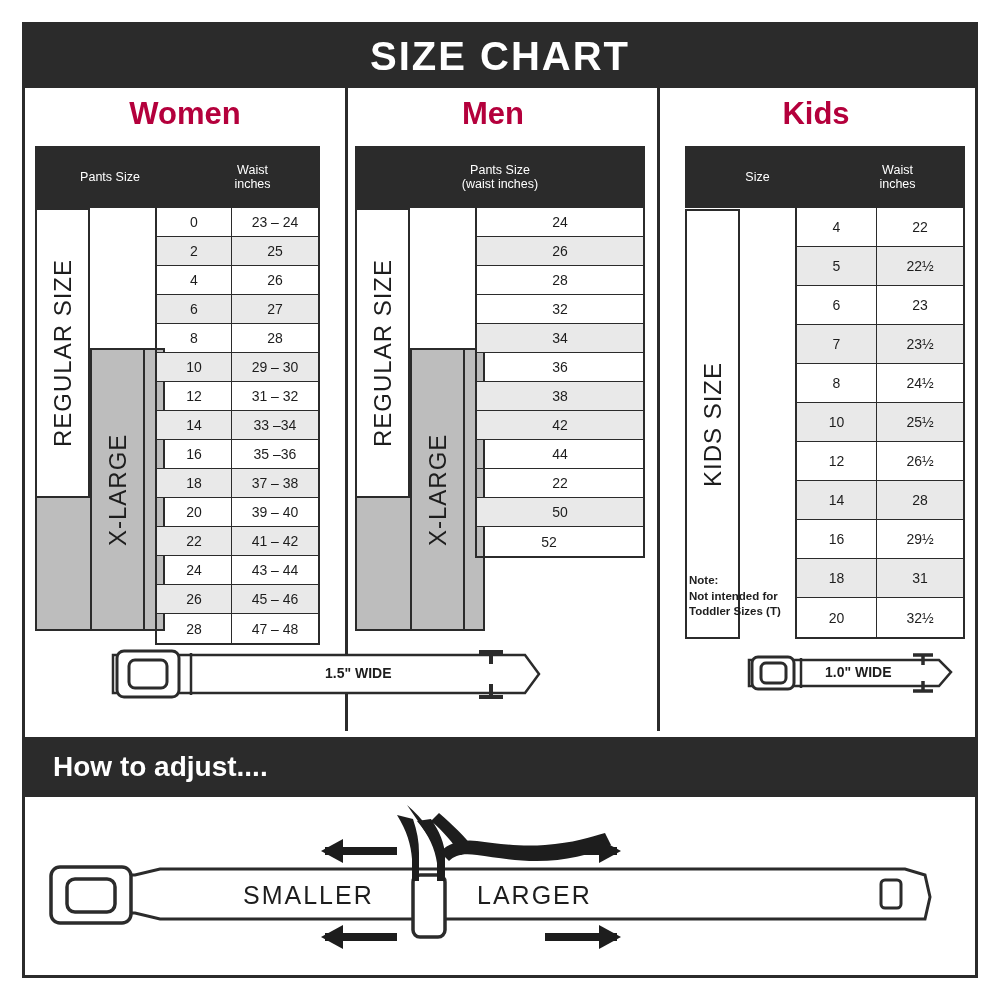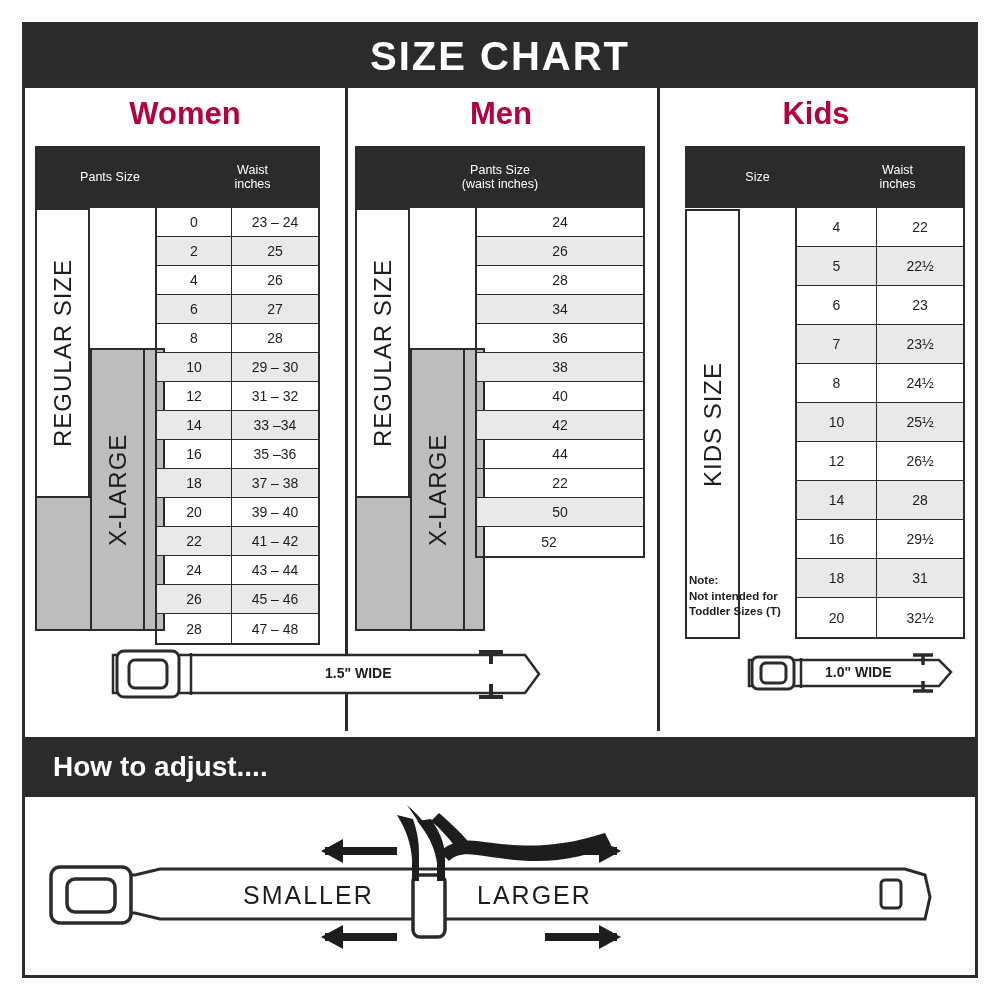--- a/index.html
+++ b/index.html
@@ -254,21 +254,21 @@
         <div class="row alt" style="height: 29px;">
           <div class="cell sep" style="width: 75px;">26</div>
           <div class="cell" style="width: 86px;">45 – 46</div>
         </div>
         <div class="row" style="height: 29px;">
           <div class="cell sep" style="width: 75px;">28</div>
           <div class="cell" style="width: 86px;">47 – 48</div>
         </div>
       </div>
 
-    <div class="col-head" style="left:320px; top:8px; width:312px;">Men</div>
+    <div class="col-head" style="left:312px; top:8px; width:312px;">Men</div>
 
     <div class="greyblock" style="left:330px; top:260px; width:130px; height:283px;"></div>
 
     <div class="vlabel reg" style="left:330px; top:120px; width:55px; height:290px;">REGULAR SIZE</div>
     <div class="vlabel xl" style="left:385px; top:260px; width:55px; height:283px;">X-LARGE</div>
 
     <div class="hdrband" style="position:absolute; left:330px; top:58px; width:290px; height:62px;">
       <div class="hdrcell" style="width:290px; flex-direction:column;">
         <span>Pants Size</span>
         <span>(waist inches)</span>
@@ -278,31 +278,31 @@
     <div class="rows" id="men-rows" style="position:absolute; left:450px; top:120px; width:170px;">
         <div class="row" style="height: 29px;">
           <div class="cell" style="width: 166px;">24</div>
         </div>
         <div class="row alt" style="height: 29px;">
           <div class="cell" style="width: 166px;">26</div>
         </div>
         <div class="row" style="height: 29px;">
           <div class="cell" style="width: 166px;">28</div>
         </div>
+        <div class="row" style="height: 29px;">
+          <div class="cell" style="width: 166px;">32</div>
+        </div>
         <div class="row alt" style="height: 29px;">
           <div class="cell" style="width: 166px;">34</div>
         </div>
         <div class="row" style="height: 29px;">
           <div class="cell" style="width: 166px;">36</div>
         </div>
         <div class="row alt" style="height: 29px;">
           <div class="cell" style="width: 166px;">38</div>
-        </div>
-        <div class="row" style="height: 29px;">
-          <div class="cell" style="width: 166px;">40</div>
         </div>
         <div class="row alt" style="height: 29px;">
           <div class="cell" style="width: 166px;">42</div>
         </div>
         <div class="row" style="height: 29px;">
           <div class="cell" style="width: 166px;">44</div>
         </div>
         <div class="row" style="height: 29px;">
           <div class="cell" style="width: 166px;">22</div>
         </div>

